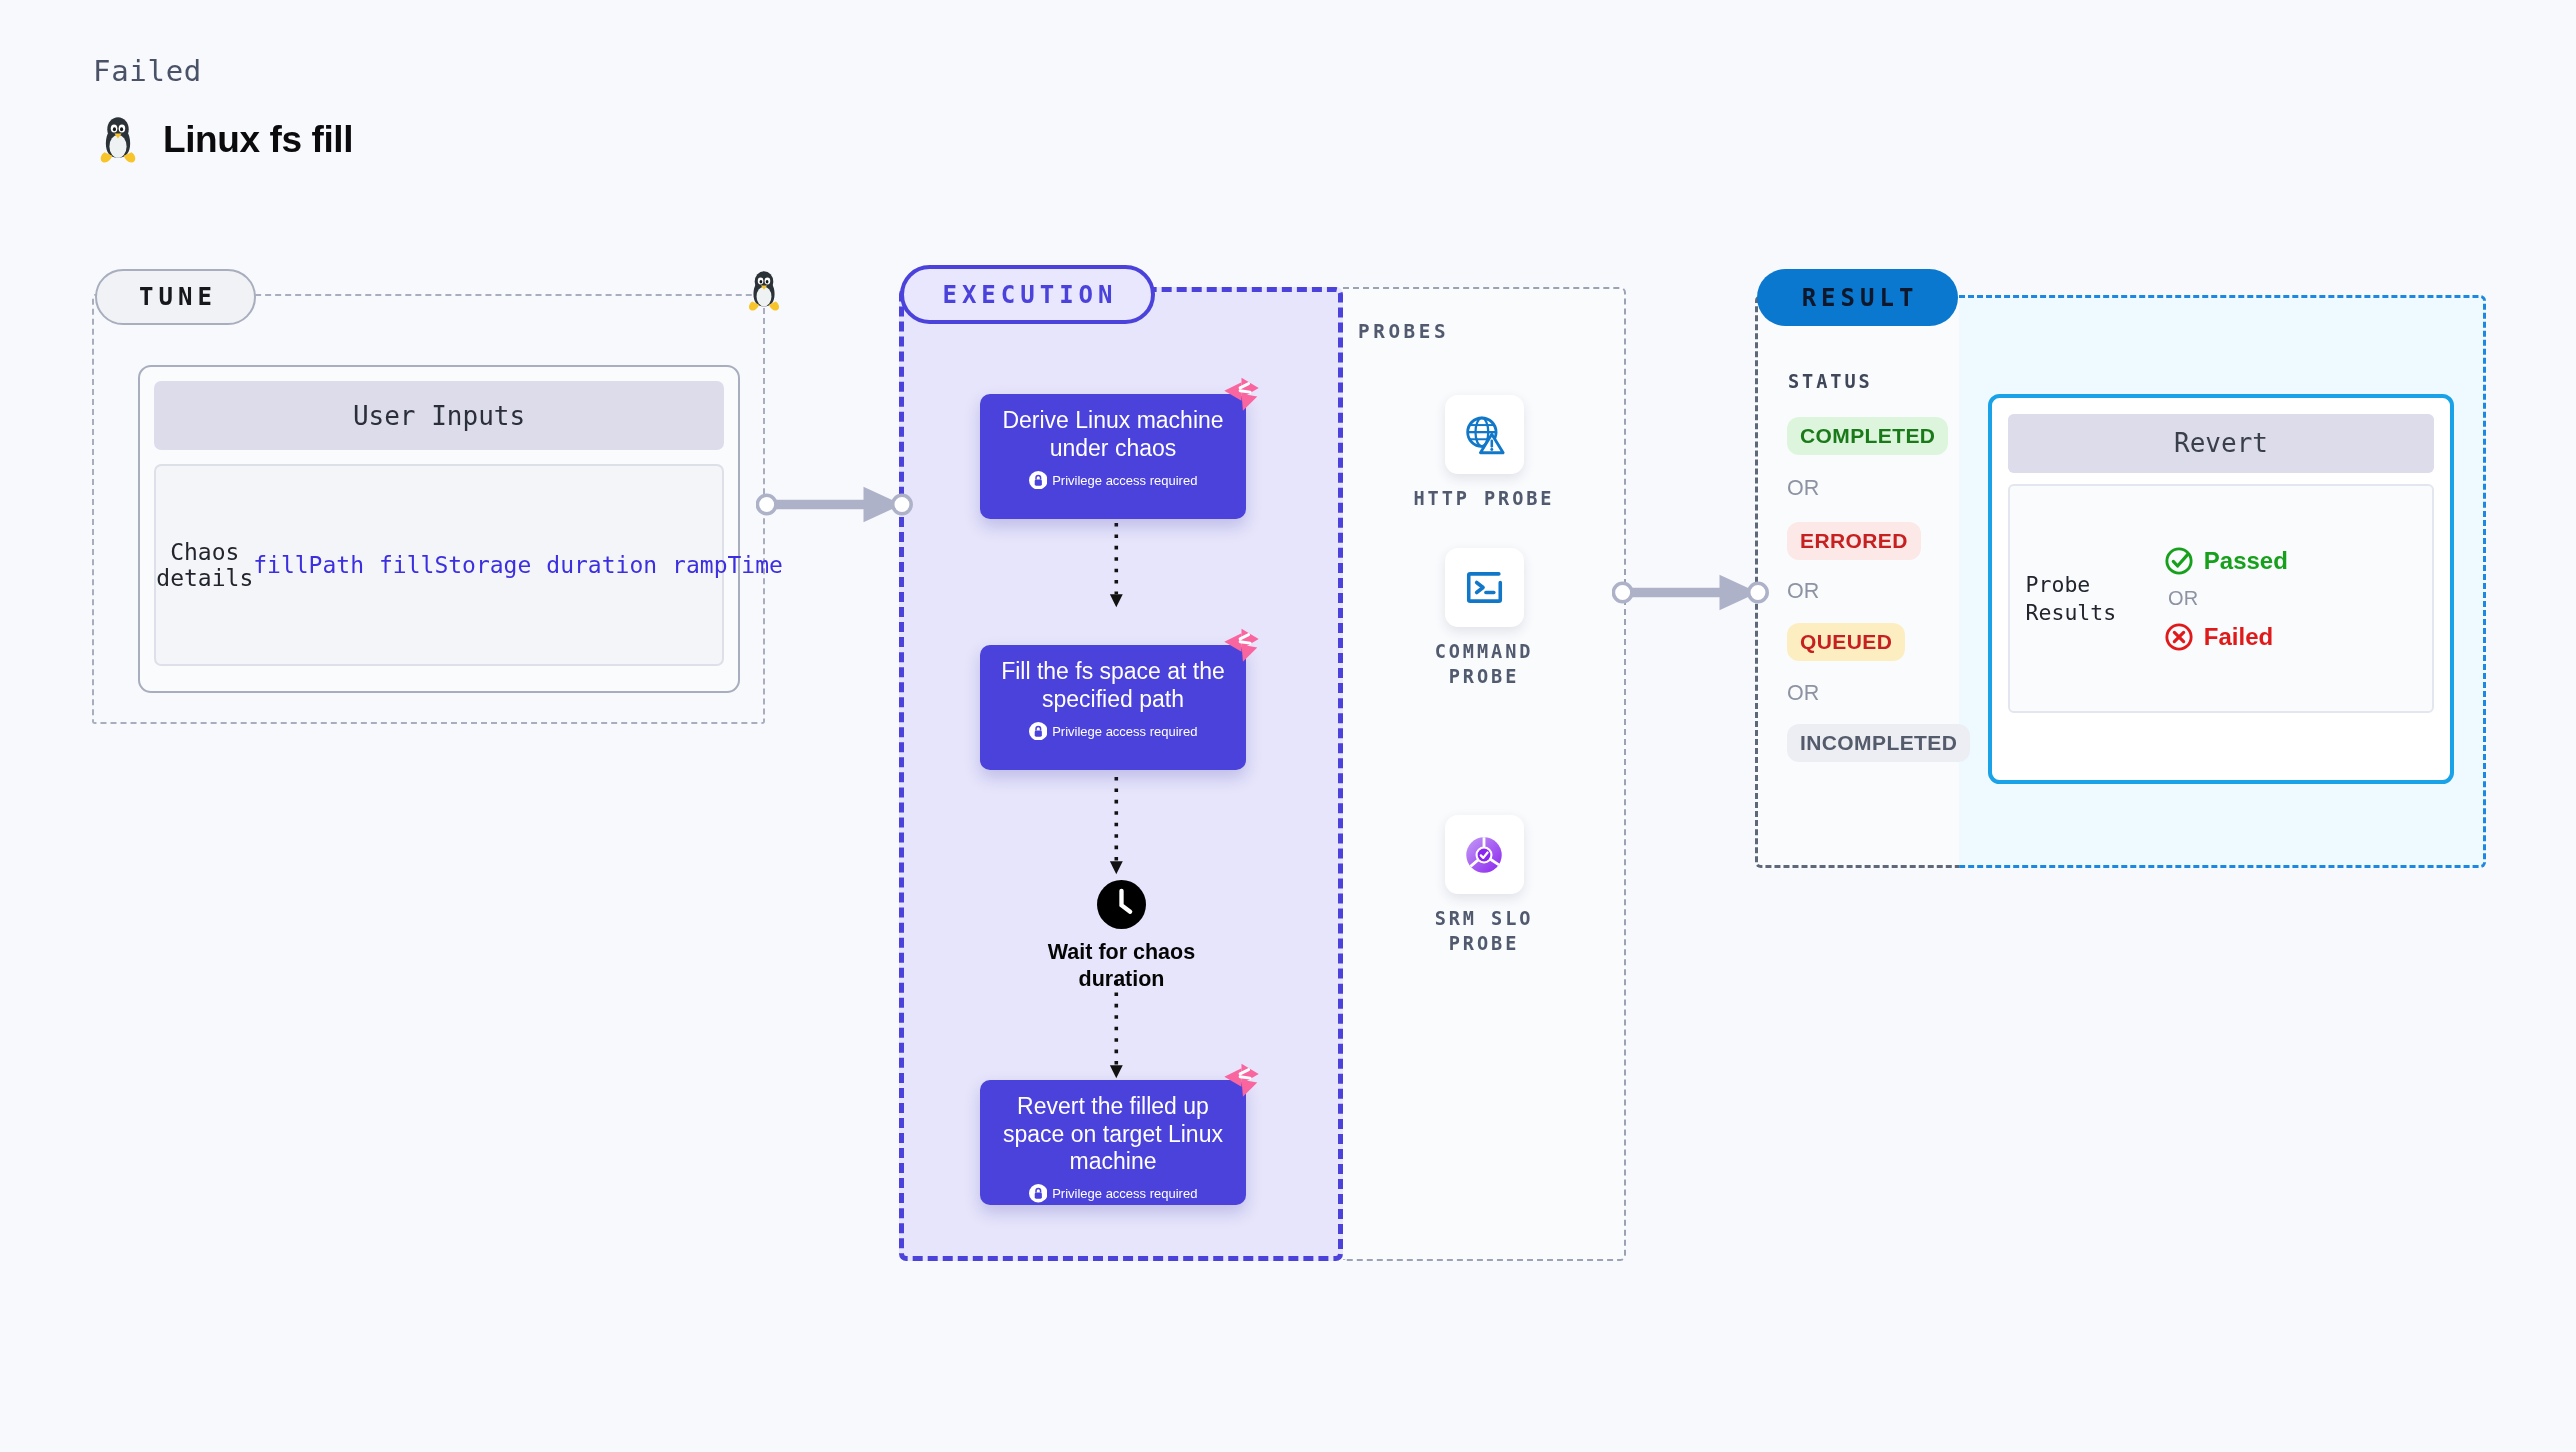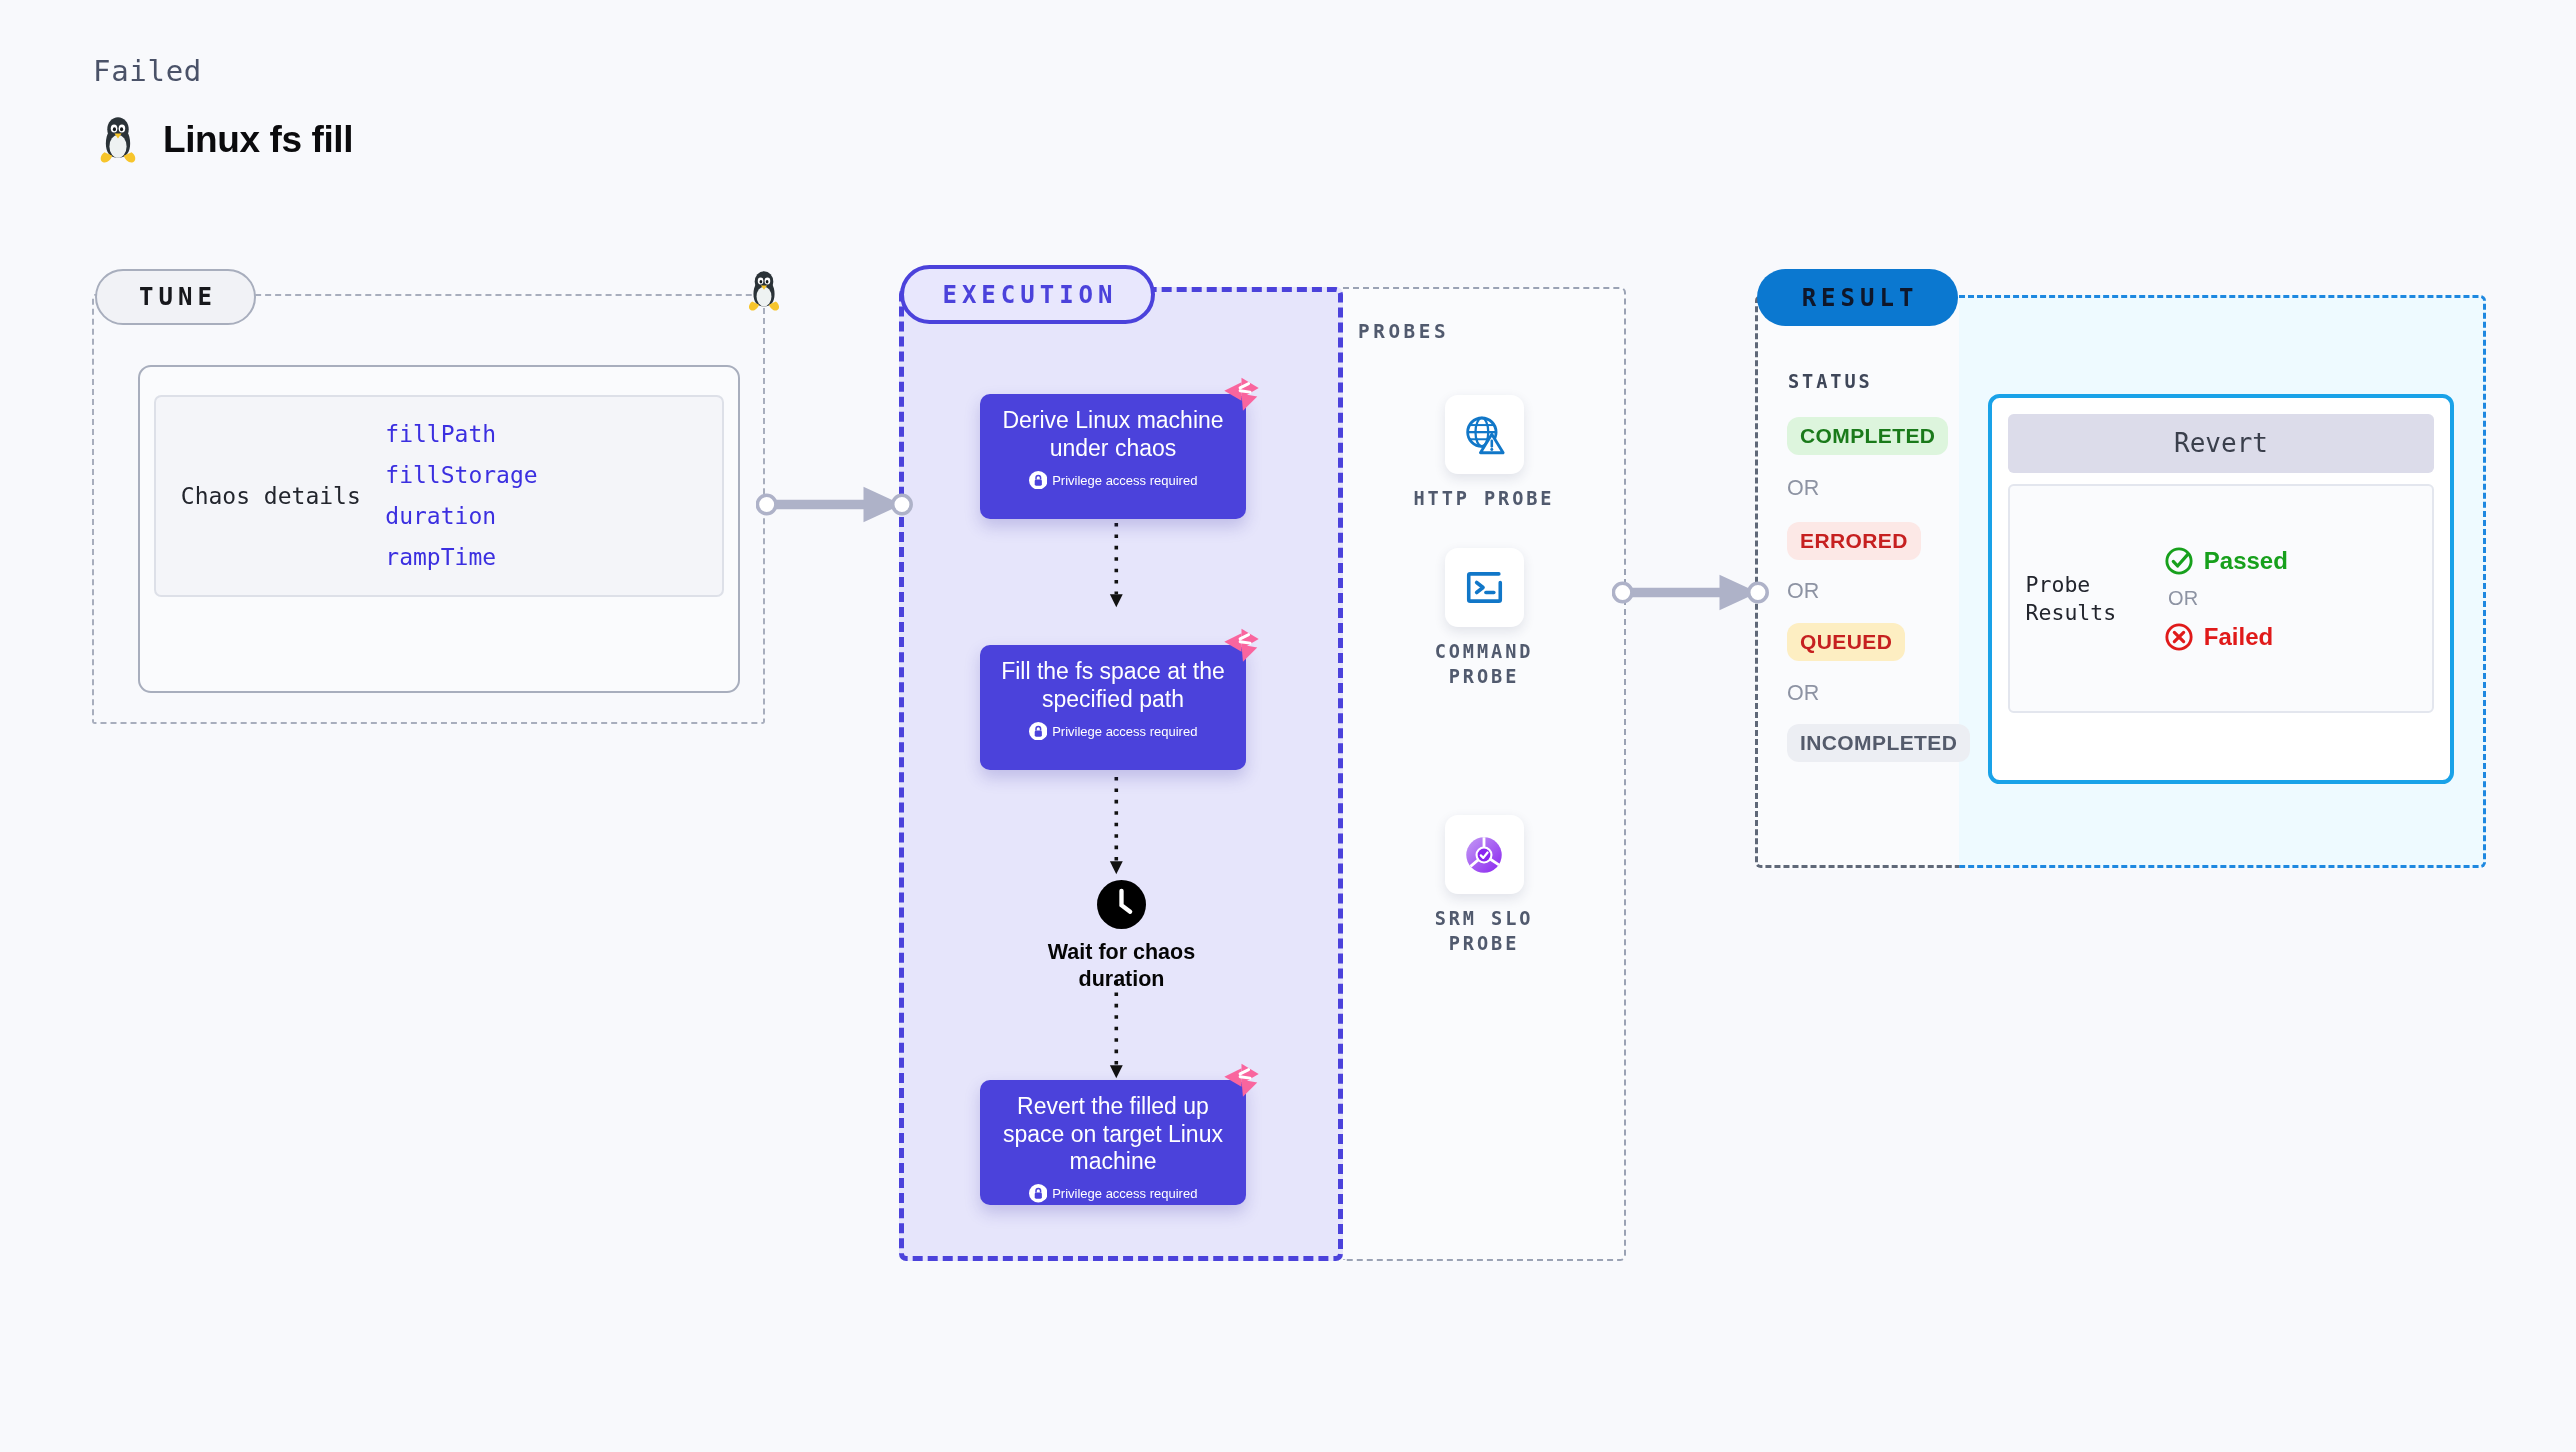--- a/index.html
+++ b/index.html
@@ -147,21 +147,21 @@
     border-radius: 7.2px;
     display: flex;
     align-items: center;
   }
   #chaos-details-label {
     width: 229px;
     text-align: center;
     font-size: 23px;
     color: #22252d;
   }
-  #chaos-params { display: flex; flex-direction: column; gap: 15px; }
+  #chaos-params { display: flex; flex-direction: row; gap: 15px; }
   .chaos-param {
     font-size: 23px;
     color: #3b2fe0;
   }
 
   
   .connector { position: absolute; z-index: 5; }
 
   
   .exec-node {
@@ -349,20 +349,21 @@
     <ellipse cx="34.5" cy="19" rx="4.6" ry="5.6" fill="#fff"></ellipse>
     <ellipse cx="24" cy="20" rx="2.2" ry="2.8" fill="#14191c"></ellipse>
     <ellipse cx="34" cy="20" rx="2.2" ry="2.8" fill="#14191c"></ellipse>
     <path d="M24 26 L34 26 L29 33 Z" fill="#f7c52b"></path>
     <path d="M10 52 C4 56 3 64 8 66 C13 68 19 63 21 57 Z" fill="#f7c52b"></path>
     <path d="M48 52 C54 56 55 64 50 66 C45 68 39 63 37 57 Z" fill="#f7c52b"></path>
   </svg>
 </div>
 
 <div id="user-inputs-card">
+  <div id="user-inputs-header" class="mono">User Inputs</div>
   <div id="chaos-details-panel">
     <div id="chaos-details-label" class="mono">Chaos details</div>
     <div id="chaos-params">
       <div class="chaos-param mono">fillPath</div>
       <div class="chaos-param mono">fillStorage</div>
       <div class="chaos-param mono">duration</div>
       <div class="chaos-param mono">rampTime</div>
     </div>
   </div>
 </div>

